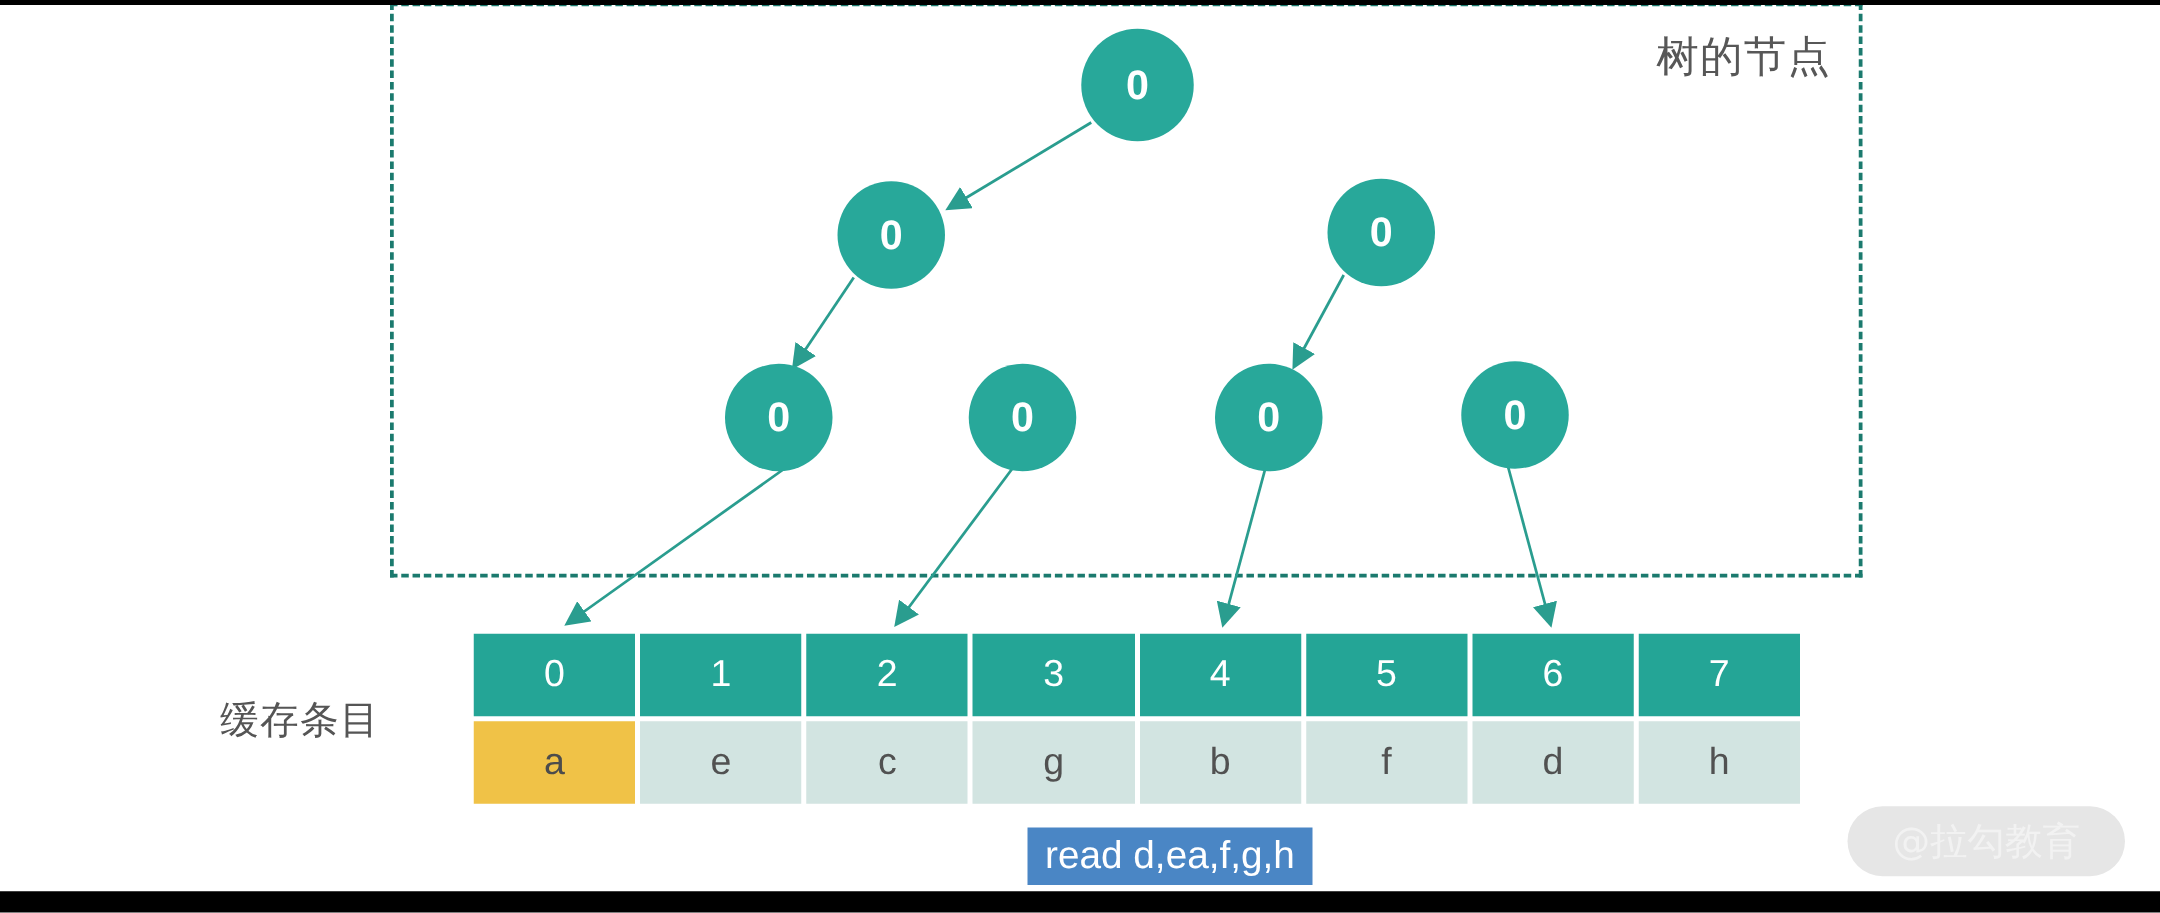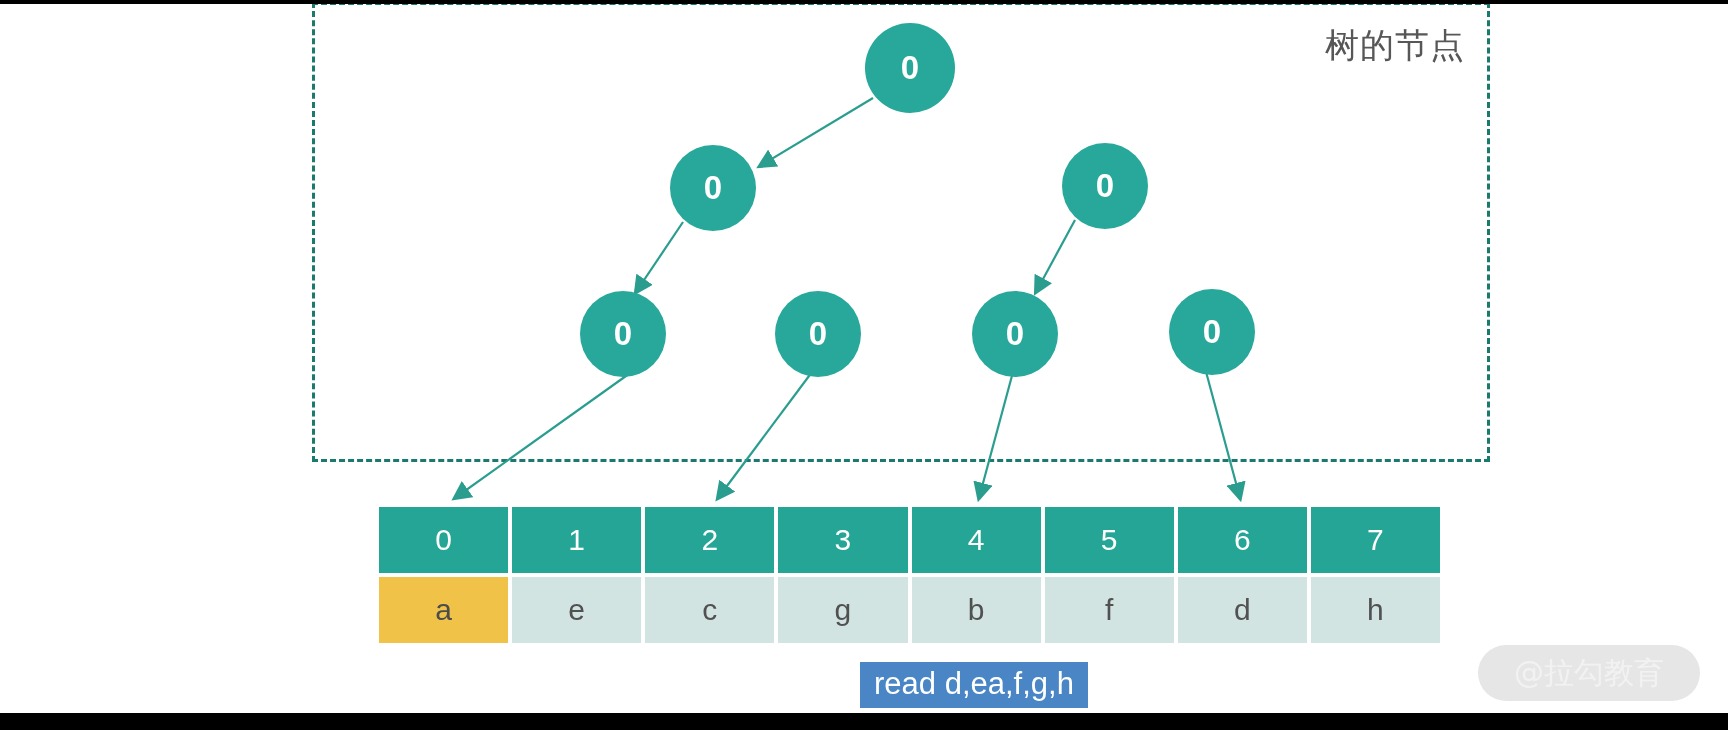--- a/index.html
+++ b/index.html
@@ -127,21 +127,21 @@
     font-size: 30px;
   }
   .value-row .cache-cell.highlight {
     background: #f0c247;
     color: #4c4c4c;
   }
 
   
   #read-banner {
     position: absolute;
-    left: 860px;
+    left: 822px;
     top: 662px;
     background: #4a86c5;
     color: #ffffff;
     font-size: 31px;
     padding: 4px 14px 6px 14px;
     line-height: 1.15;
     z-index: 20;
     white-space: nowrap;
     font-family: "Liberation Sans", sans-serif;
   }
@@ -194,20 +194,21 @@
   <div id="nodes-group">
       <div class="tree-node" style="left: 865px; top: 23px; width: 90px; height: 90px; background: rgb(40, 168, 154);">0</div>
       <div class="tree-node" style="left: 670px; top: 145px; width: 86px; height: 86px; background: rgb(40, 168, 154);">0</div>
       <div class="tree-node" style="left: 1062px; top: 143px; width: 86px; height: 86px; background: rgb(40, 168, 154);">0</div>
       <div class="tree-node" style="left: 580px; top: 291px; width: 86px; height: 86px; background: rgb(40, 168, 154);">0</div>
       <div class="tree-node" style="left: 775px; top: 291px; width: 86px; height: 86px; background: rgb(40, 168, 154);">0</div>
       <div class="tree-node" style="left: 972px; top: 291px; width: 86px; height: 86px; background: rgb(40, 168, 154);">0</div>
       <div class="tree-node" style="left: 1169px; top: 289px; width: 86px; height: 86px; background: rgb(40, 168, 154);">0</div>
     </div>
 
+  <div id="cache-label">缓存条目</div>
 
   <div id="cache-table">
     <div class="cache-row index-row" id="cache-index-row">
         <div class="cache-cell">0</div>
         <div class="cache-cell">1</div>
         <div class="cache-cell">2</div>
         <div class="cache-cell">3</div>
         <div class="cache-cell">4</div>
         <div class="cache-cell">5</div>
         <div class="cache-cell">6</div>

